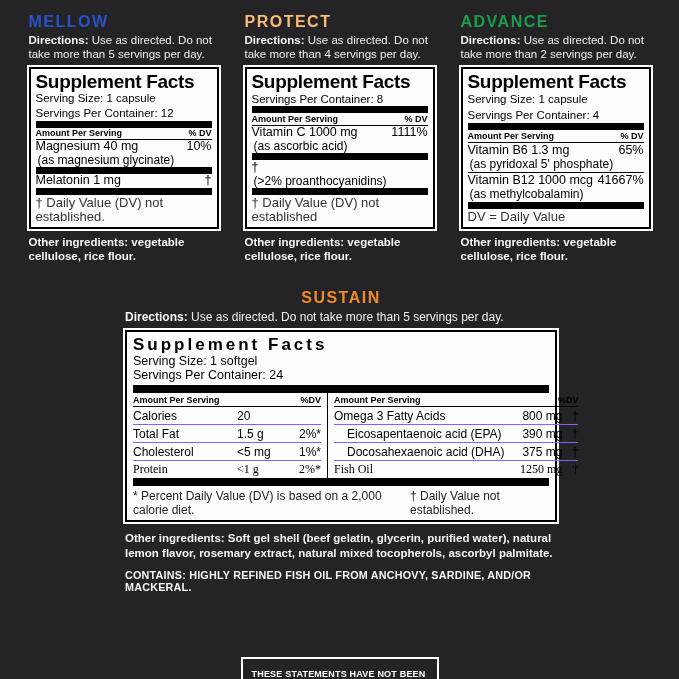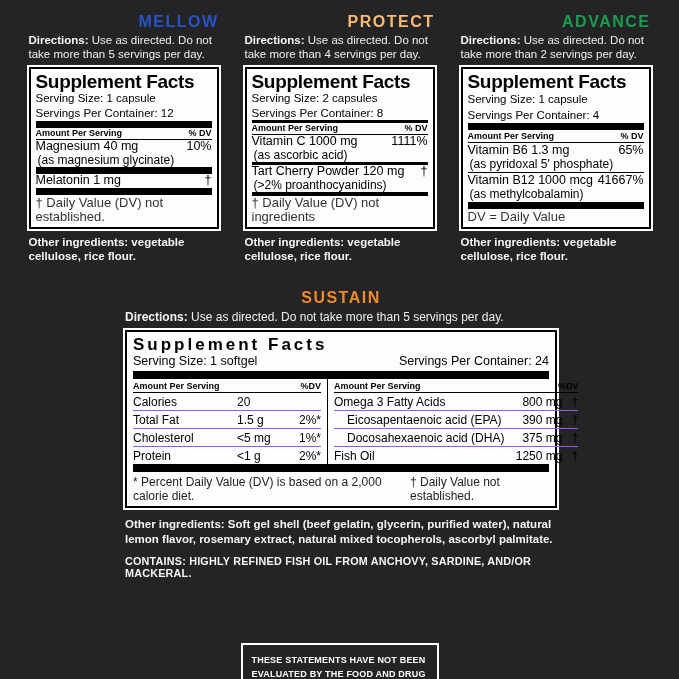--- a/index.html
+++ b/index.html
@@ -6,21 +6,21 @@
   body{
     width:679px;height:679px;
     background:#242426;
     font-family:"Liberation Sans",sans-serif;
     overflow:hidden;
   }
   
   .top-row{display:flex;justify-content:center;gap:26px;padding-top:14px;}
   .panel{width:190px;}
   .panel-title{
-    text-align:right;font-weight:bold;font-size:16px;letter-spacing:1.5px;
+    text-align:left;font-weight:bold;font-size:16px;letter-spacing:1.5px;
     margin:0 0 4px;line-height:1;
   }
   .directions{color:#f5f5f5;font-size:11.5px;line-height:1.18;margin:0 0 6px;font-weight:bold;}
   .directions .dtext{font-weight:normal;color:#efefef;}
   .facts-box{
     background:#fdfdfd;border:2px solid #000;box-shadow:0 0 0 2px #fff;
     height:152px;padding:3px 5px;color:#000;
     display:flex;flex-direction:column;justify-content:space-between;
   }
   .facts-title{font-weight:bold;font-size:19px;line-height:1;letter-spacing:-0.3px;}
@@ -34,29 +34,29 @@
   .footnote{font-size:13px;line-height:1.1;color:#333;}
   .other-ing{color:#f5f5f5;font-weight:bold;font-size:11.5px;line-height:1.2;margin:7px 0 0;}
 
   
   .sustain{width:432px;margin:26px 0 0 125px;}
   .s-title{text-align:center;font-weight:bold;font-size:16px;letter-spacing:1.5px;margin:12px 0 4px;line-height:1;}
   .s-directions{color:#f5f5f5;font-size:12px;margin:0 0 6px;font-weight:bold;}
   .s-directions .dtext{font-weight:normal;color:#efefef;}
   .s-box{background:#fdfdfd;border:2px solid #000;box-shadow:0 0 0 2px #fff;padding:3px 6px 3px;color:#000;}
   .s-facts-title{font-weight:bold;font-size:17px;letter-spacing:3px;line-height:1.15;}
-  .s-serving-row{display:flex;justify-content:space-between;font-size:12.5px;margin:0 0 3px;}
+  .s-serving-row{display:flex;justify-content:space-between;font-size:12.5px;margin:0 0 3px;flex-direction:column;}
   .s-bar{height:8px;background:#000;}
   .s-cols{display:flex;}
   .s-col.left{width:188px;flex:none;padding-right:6px;}
   .s-col.right{flex:1;border-left:1px solid #000;padding-left:6px;}
   .s-aps{display:flex;justify-content:space-between;font-size:9px;font-weight:bold;
          border-bottom:1px solid #000;padding:2px 0 1px;}
   .s-row{display:flex;align-items:center;font-size:12px;height:17px;border-bottom:1px solid #8b5cf6;}
-  .s-row.last{border-bottom:none;}
+  .s-row.last{border-bottom:none;font-family:Liberation Serif, serif;}
   .s-row .nm{flex:1;white-space:nowrap;}
   .s-row .nm.indent{padding-left:13px;}
   .left .amt{width:52px;}
   .left .dv{width:32px;text-align:right;}
   .right .amt{width:58px;text-align:right;}
   .right .dv{width:16px;text-align:right;}
   .s-footnotes{display:flex;justify-content:space-between;font-size:12px;padding-top:3px;color:#222;}
   .s-other{color:#f5f5f5;font-weight:bold;font-size:11.5px;line-height:1.25;margin:9px 0 0;}
   .s-contains{color:#f5f5f5;font-weight:bold;font-size:10.8px;margin:9px 0 0;letter-spacing:0.2px;}
 
@@ -103,44 +103,42 @@
         <div class="footnote">† Daily Value (DV) not established.</div>
       </div>
       <p class="other-ing">Other ingredients: vegetable cellulose, rice flour.</p>
     </section>
 
     <section class="panel">
       <h2 class="panel-title" style="color: #fdba74;">PROTECT</h2>
       <p class="directions"><span>Directions:</span> <span class="dtext">Use as directed. Do not take more than 4 servings per day.</span></p>
       <div class="facts-box">
         <div class="facts-title">Supplement Facts</div>
-        <div class="serving">Serving Size: 2 capsules</div>
         <div class="serving">Servings Per Container: 8</div>
         <div class="bar"></div>
         <div class="aps">
             <span>Amount Per Serving</span>
             <span>% DV</span>
           </div>
         <div class="nrow">
           <div class="line1">
               <span>Vitamin C 1000 mg</span>
               <span>1111%</span>
             </div>
           <div class="sub">(as ascorbic acid)</div>
         </div>
         <div class="bar"></div>
         <div class="nrow">
           <div class="line1">
-              <span>Tart Cherry Powder 120 mg</span>
               <span>†</span>
             </div>
           <div class="sub">(&gt;2% proanthocyanidins)</div>
         </div>
         <div class="bar"></div>
-        <div class="footnote">† Daily Value (DV) not ingredients</div>
+        <div class="footnote">† Daily Value (DV) not established</div>
       </div>
       <p class="other-ing">Other ingredients: vegetable cellulose, rice flour.</p>
     </section>
 
     <section class="panel">
       <h2 class="panel-title" style="color: rgb(26, 158, 77);">ADVANCE</h2>
       <p class="directions"><span>Directions:</span> <span class="dtext">Use as directed. Do not take more than 2 servings per day.</span></p>
       <div class="facts-box">
         <div class="facts-title">Supplement Facts</div>
         <div class="serving">Serving Size: 1 capsule</div>

